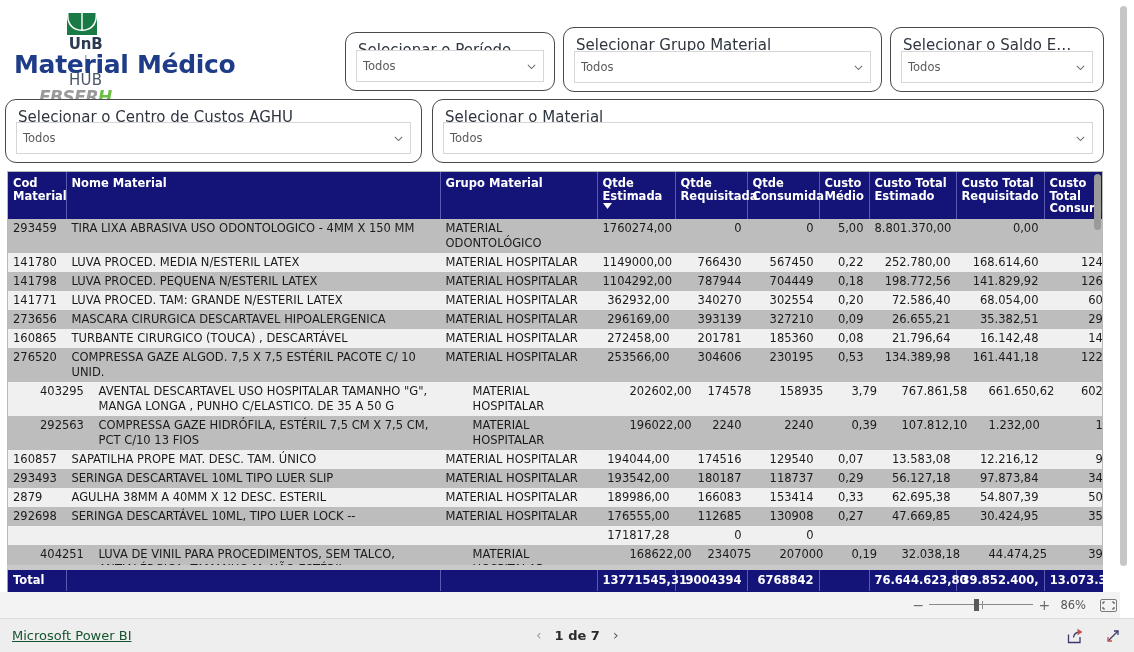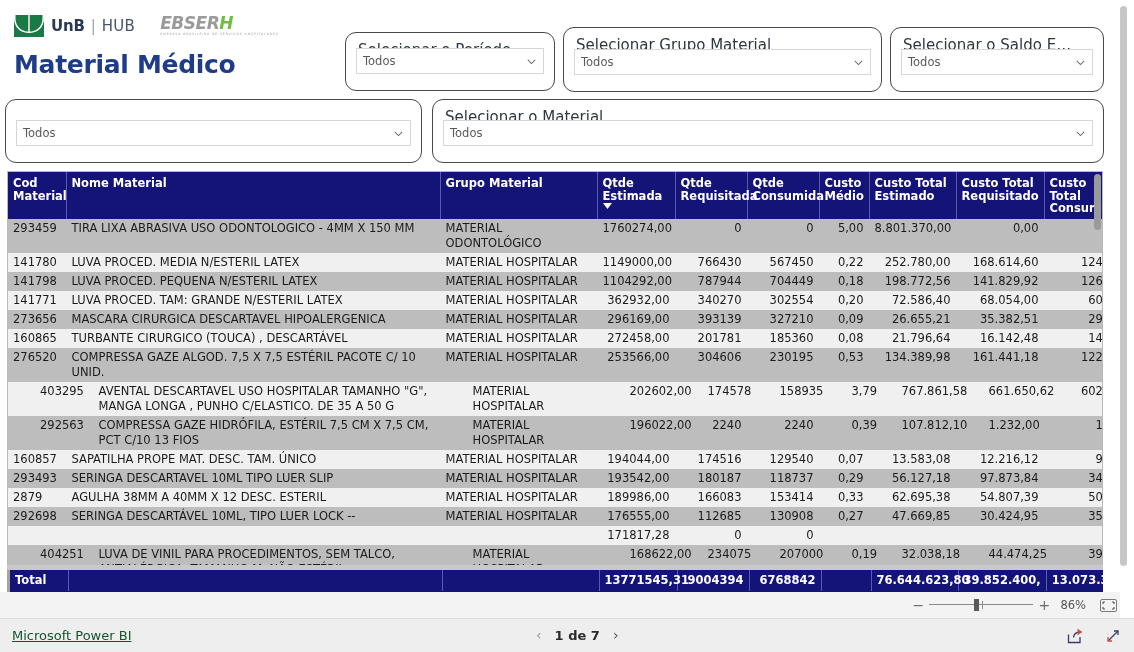--- a/index.html
+++ b/index.html
@@ -8,21 +8,21 @@
     background: #ffffff;
     font-family: "DejaVu Sans", "Liberation Sans", sans-serif;
     overflow: hidden;
   }
   #canvas { position: relative; width: 1134px; height: 652px; background: #ffffff; }
 
   
   #report { position: absolute; left: 0; top: 0; width: 1127px; height: 618px; background: #fff; overflow: hidden; }
 
   
-  .logo-row { position: absolute; left: 14px; top: 13px; display: flex; align-items: center; height: 26px; }
+  .logo-row { position: absolute; left: 14px; top: 13px; display: flex; align-items: center; height: 26px; flex-direction: column; }
   .unb-mark { width: 30px; height: 22px; position: relative; margin-right: 7px; }
   .unb-mark svg { display: block; }
   .unb-text { font-size: 15px; font-weight: bold; color: #2b3a52; letter-spacing: -0.2px; }
   .unb-sep { color: #9aa3b0; font-size: 15px; margin: 0 6px; font-weight: 400; }
   .hub-text { font-size: 15px; color: #4a5568; letter-spacing: 0.3px; }
   .ebserh { margin-left: 25px; line-height: 1; }
   .ebserh .e1 { font-size: 17px; font-weight: bold; font-style: italic; color: #9a9a9a; letter-spacing: -0.5px; }
   .ebserh .e2 { font-size: 17px; font-weight: bold; font-style: italic; color: #6cbe45; letter-spacing: -0.5px; }
   .ebserh .sub { display: block; font-size: 3.1px; color: #9a9a9a; letter-spacing: 0.9px; margin-top: 1px; }
 
@@ -38,22 +38,22 @@
     background: #ffffff;
     border: 1px solid #4a4a4a;
     border-radius: 11px;
     padding: 8px 12px 0 12px;
   }
   .slicer-label {
     font-size: 15px; color: #2f3640; line-height: 19px;
     white-space: nowrap; overflow: hidden;
   }
   .slicer-combo {
-    position: absolute; left: 10px; right: 10px; bottom: 16px;
-    height: 26px; border: 1px solid #d6d6d6; background: #fff;
+    position: absolute; left: 10px; right: 10px; bottom: 8px;
+    height: 32px; border: 1px solid #d6d6d6; background: #fff;
     display: flex; align-items: center; padding: 0 6px;
   }
   .slicer-value { font-size: 11.5px; color: #5a5a5a; flex: 1; }
   .chev { width: 11px; height: 11px; flex: 0 0 auto; }
   .chev svg { display: block; }
 
   #slicer-periodo    { left: 345px; top: 32px;  width: 210px; height: 59px; }
   #slicer-grupo      { left: 563px; top: 27px;  width: 319px; height: 65px; }
   #slicer-saldo      { left: 890px; top: 27px;  width: 214px; height: 65px; }
   #slicer-centro     { left: 5px;   top: 99px;  width: 417px; height: 64px; }
@@ -84,21 +84,21 @@
   tr.band td { background: #bdbdbd; }
   tr.plain td { background: #f0f0f0; }
   tr.tall td { height: 34px; padding-left: 32px; }
   tr.blank td { height: 17px; }
   .sort-arrow { display:block; width: 9px; margin-top: 1px; }
   .sort-arrow svg { display:block; }
 
   #total-row {
     position: absolute; left: 7px; top: 570px; width: 1096px; height: 22px;
     background: #141478; color: #fff; overflow: hidden;
-    border-left: 3px solid #a3a3a3;
+    border-left: 1px solid #a3a3a3;
   }
   #total-row table { width: 1104px; border-collapse: collapse; table-layout: fixed; }
   #total-row td {
     font-size: 11.5px; font-weight: bold; color: #fff;
     padding: 2px 5px; line-height: 17px;
     border-right: 1px solid #5a5ab0;
   }
   #total-row td.num { text-align: right; }
   .tbl-topline { position:absolute; left:7px; top:565px; width:1096px; height:5px; background:#c9c9c9; }
 
@@ -211,20 +211,21 @@
         <span class="slicer-value">Todos</span>
         <span class="chev">
           <svg viewBox="0 0 12 12">
               <path d="M2 4.2 L6 8.2 L10 4.2" fill="none" stroke="#6b6b6b" stroke-width="1.1"></path>
             </svg>
         </span>
       </div>
     </div>
 
     <div class="slicer" id="slicer-centro">
+      <div class="slicer-label">Selecionar o Centro de Custos AGHU</div>
       <div class="slicer-combo">
         <span class="slicer-value">Todos</span>
         <span class="chev">
           <svg viewBox="0 0 12 12">
               <path d="M2 4.2 L6 8.2 L10 4.2" fill="none" stroke="#6b6b6b" stroke-width="1.1"></path>
             </svg>
         </span>
       </div>
     </div>
 

